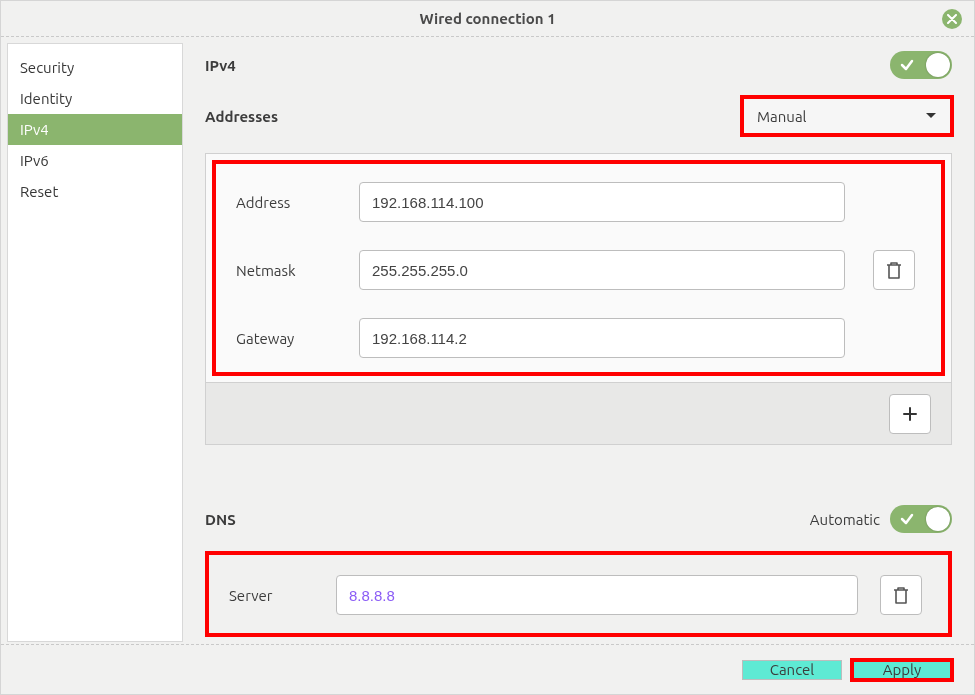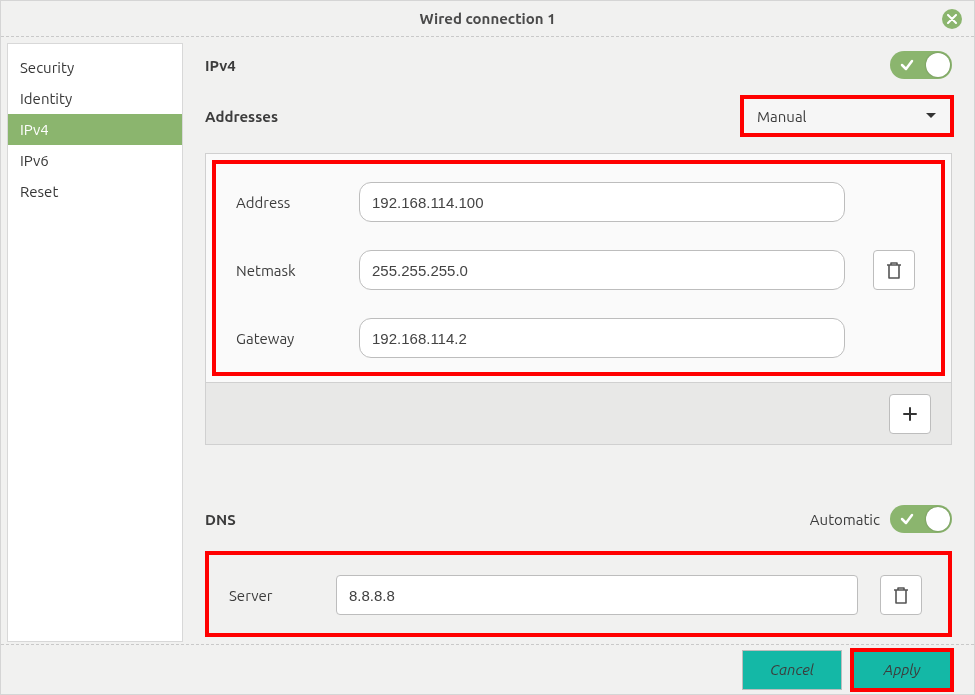--- a/index.html
+++ b/index.html
@@ -116,21 +116,21 @@
     grid-template-columns: 95px 1fr 48px;
     column-gap: 10px;
     row-gap: 22px;
     align-items: center;
     gap: 28px;
   }
   .addr-form label { color: #3c3c3c; }
   .addr-form input {
     height: 40px;
     border: 1px solid #bdbdbd;
-    border-radius: 12px;
+    border-radius: 4px;
     padding: 0 12px;
     font-size: 15px;
     color: #444;
     width: 100%;
     background: #fff;
   }
   .trash-btn, .plus-btn {
     width: 42px; height: 40px;
     border: 1px solid #bdbdbd;
     border-radius: 4px;
@@ -152,42 +152,41 @@
     column-gap: 22px;
     align-items: center;
     margin-top: 2px;
   }
   .server-block input {
     height: 40px;
     border: 1px solid #bdbdbd;
     border-radius: 4px;
     padding: 0 12px;
     font-size: 15px;
-    color: #404040;
+    color: #8b5cf6;
     width: 100%;
     background: #fff;
   }
   .footer {
     position: absolute;
     bottom: 0; left: 0; right: 0;
     height: 50px;
     display: flex; justify-content: flex-end; align-items: center;
     padding-right: 22px;
     gap: 10px;
     border-top: 1px dashed #c9c9c9;
   }
   .btn {
-    width: 100px; height: 40px;
-    background: #14b8a6;
+    width: 100px; height: 20px;
+    background: #5eead4;
     border: 1px solid #bdbdbd;
     display: flex; align-items: center; justify-content: center;
     cursor: pointer;
     font-size: 15px;
     color: #3c3c3c;
-    font-style: italic;
   }
   svg { display: block; }
   .hl-red-wrap { border: 4px solid #ff0000; }
 </style>
 </head>
 <body>
 
 <div class="window">
 
   <div class="titlebar">

